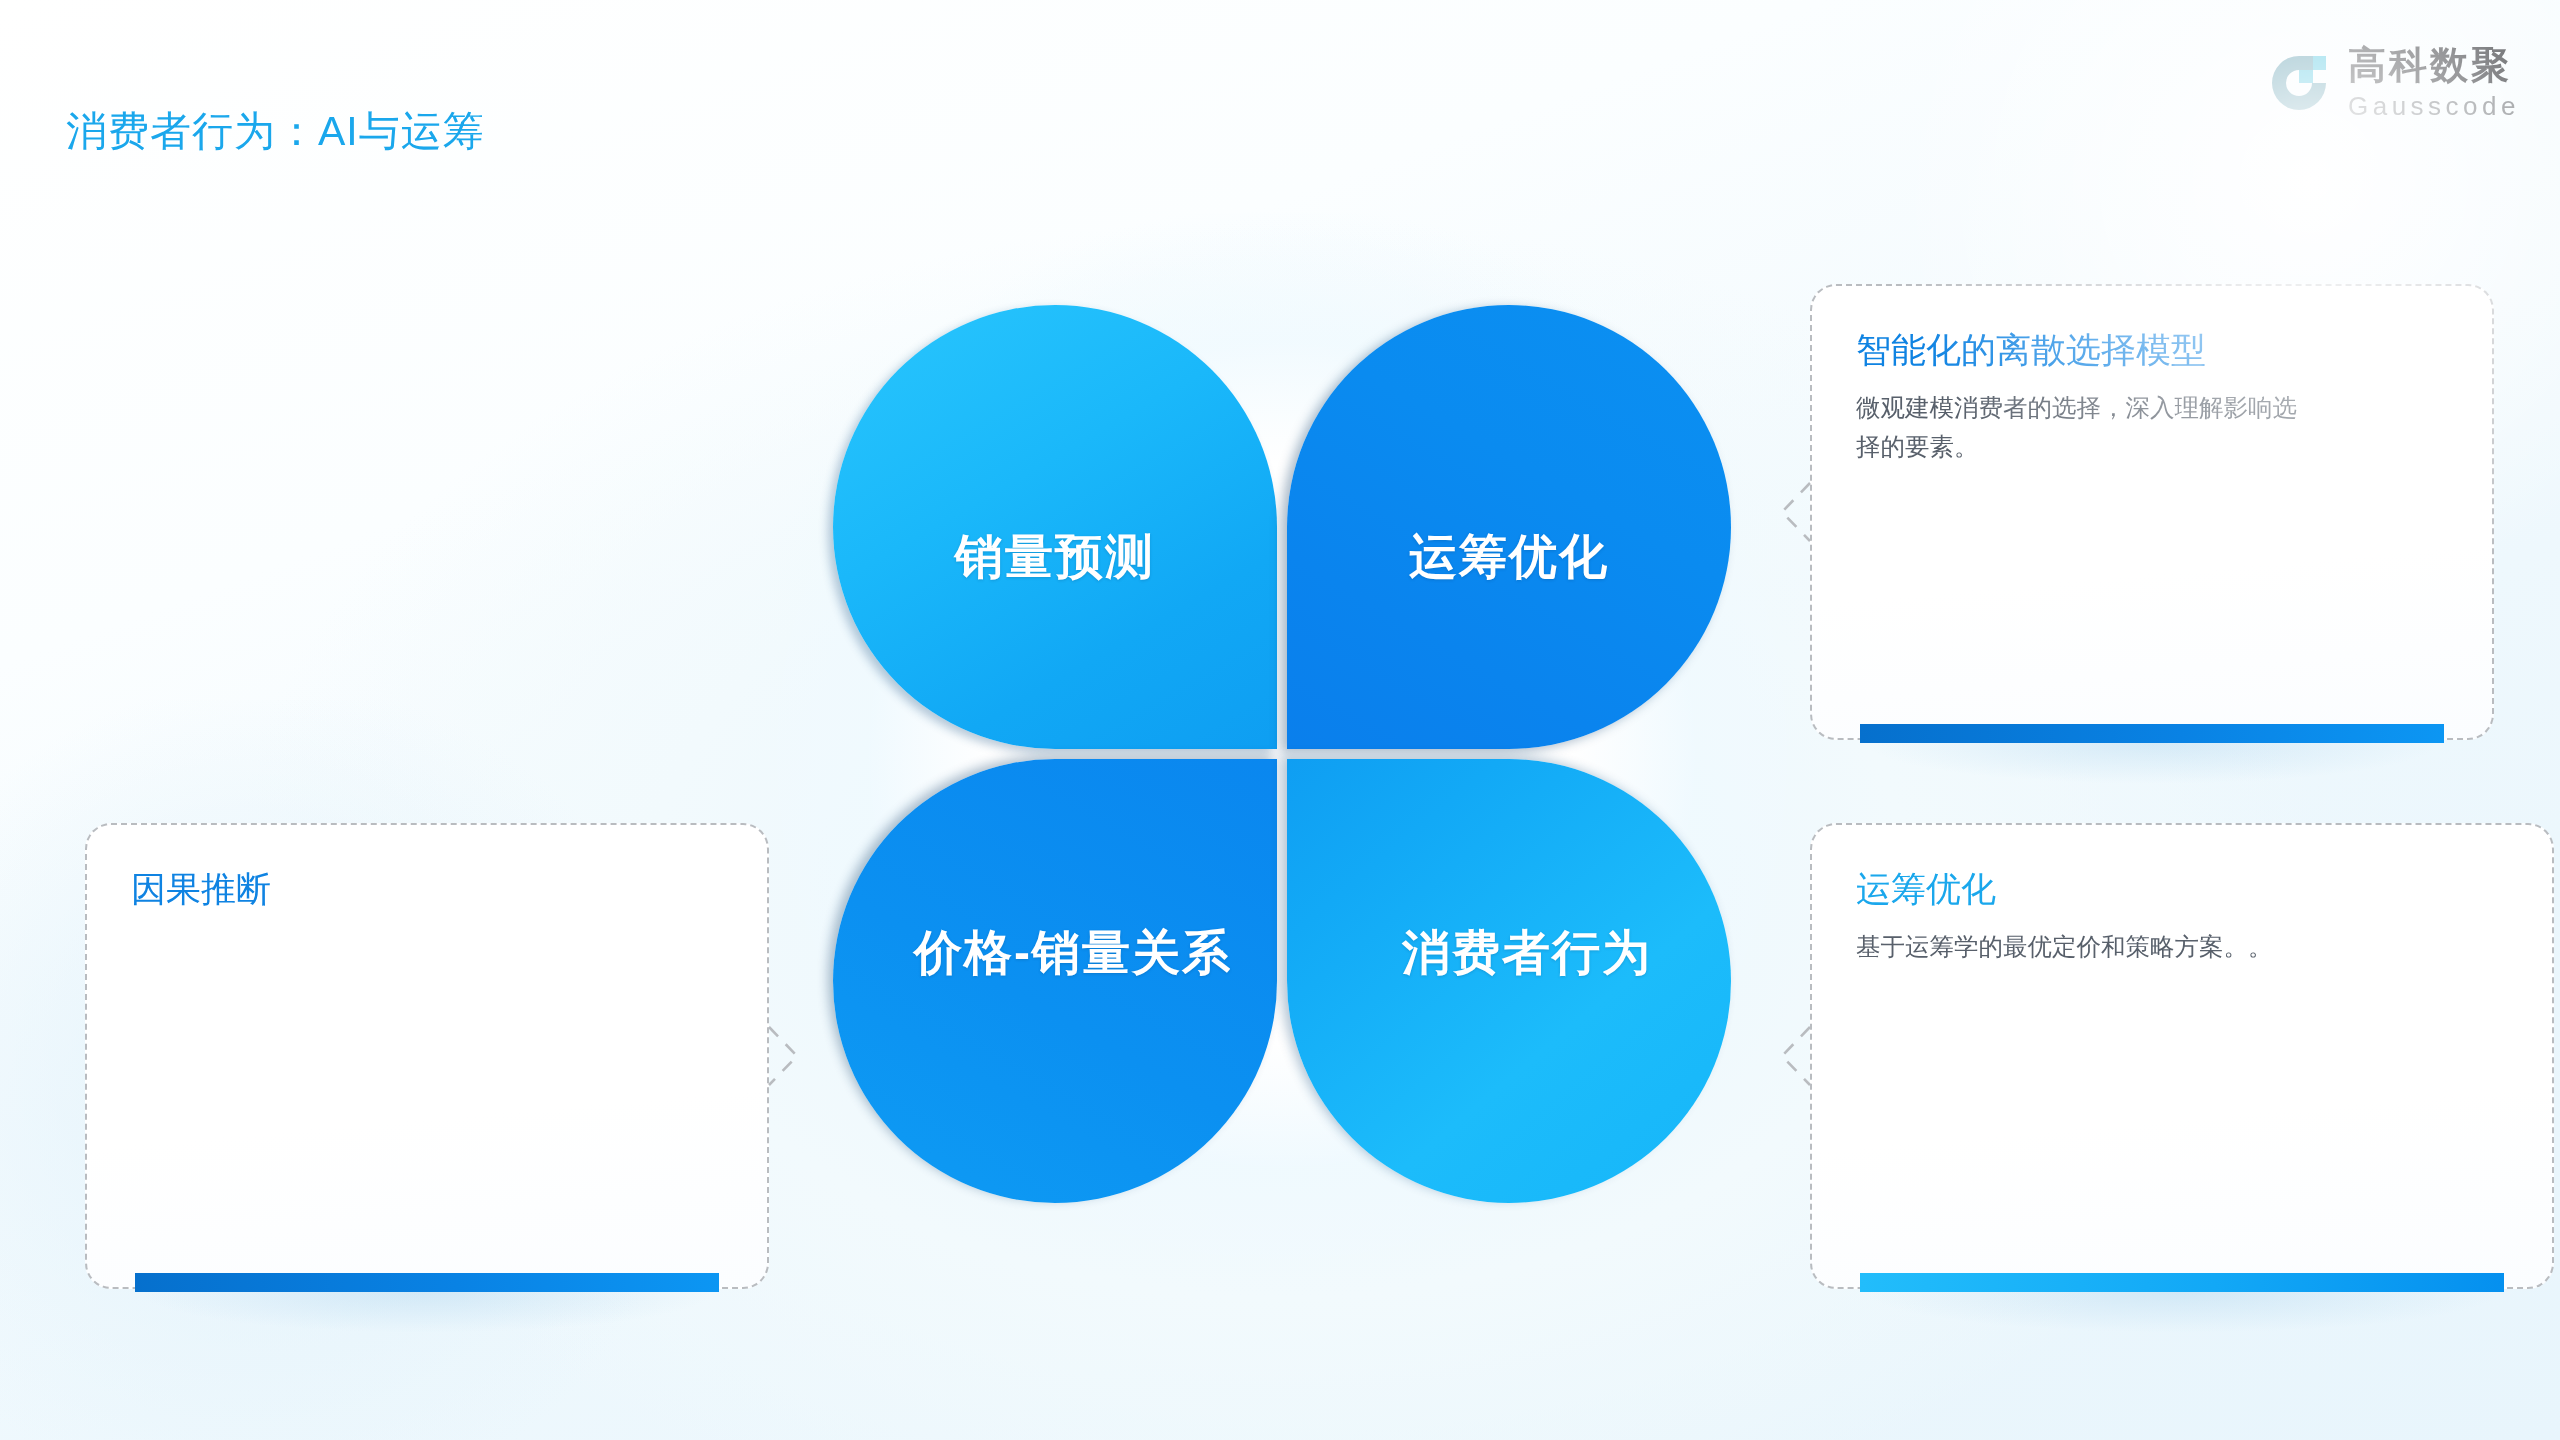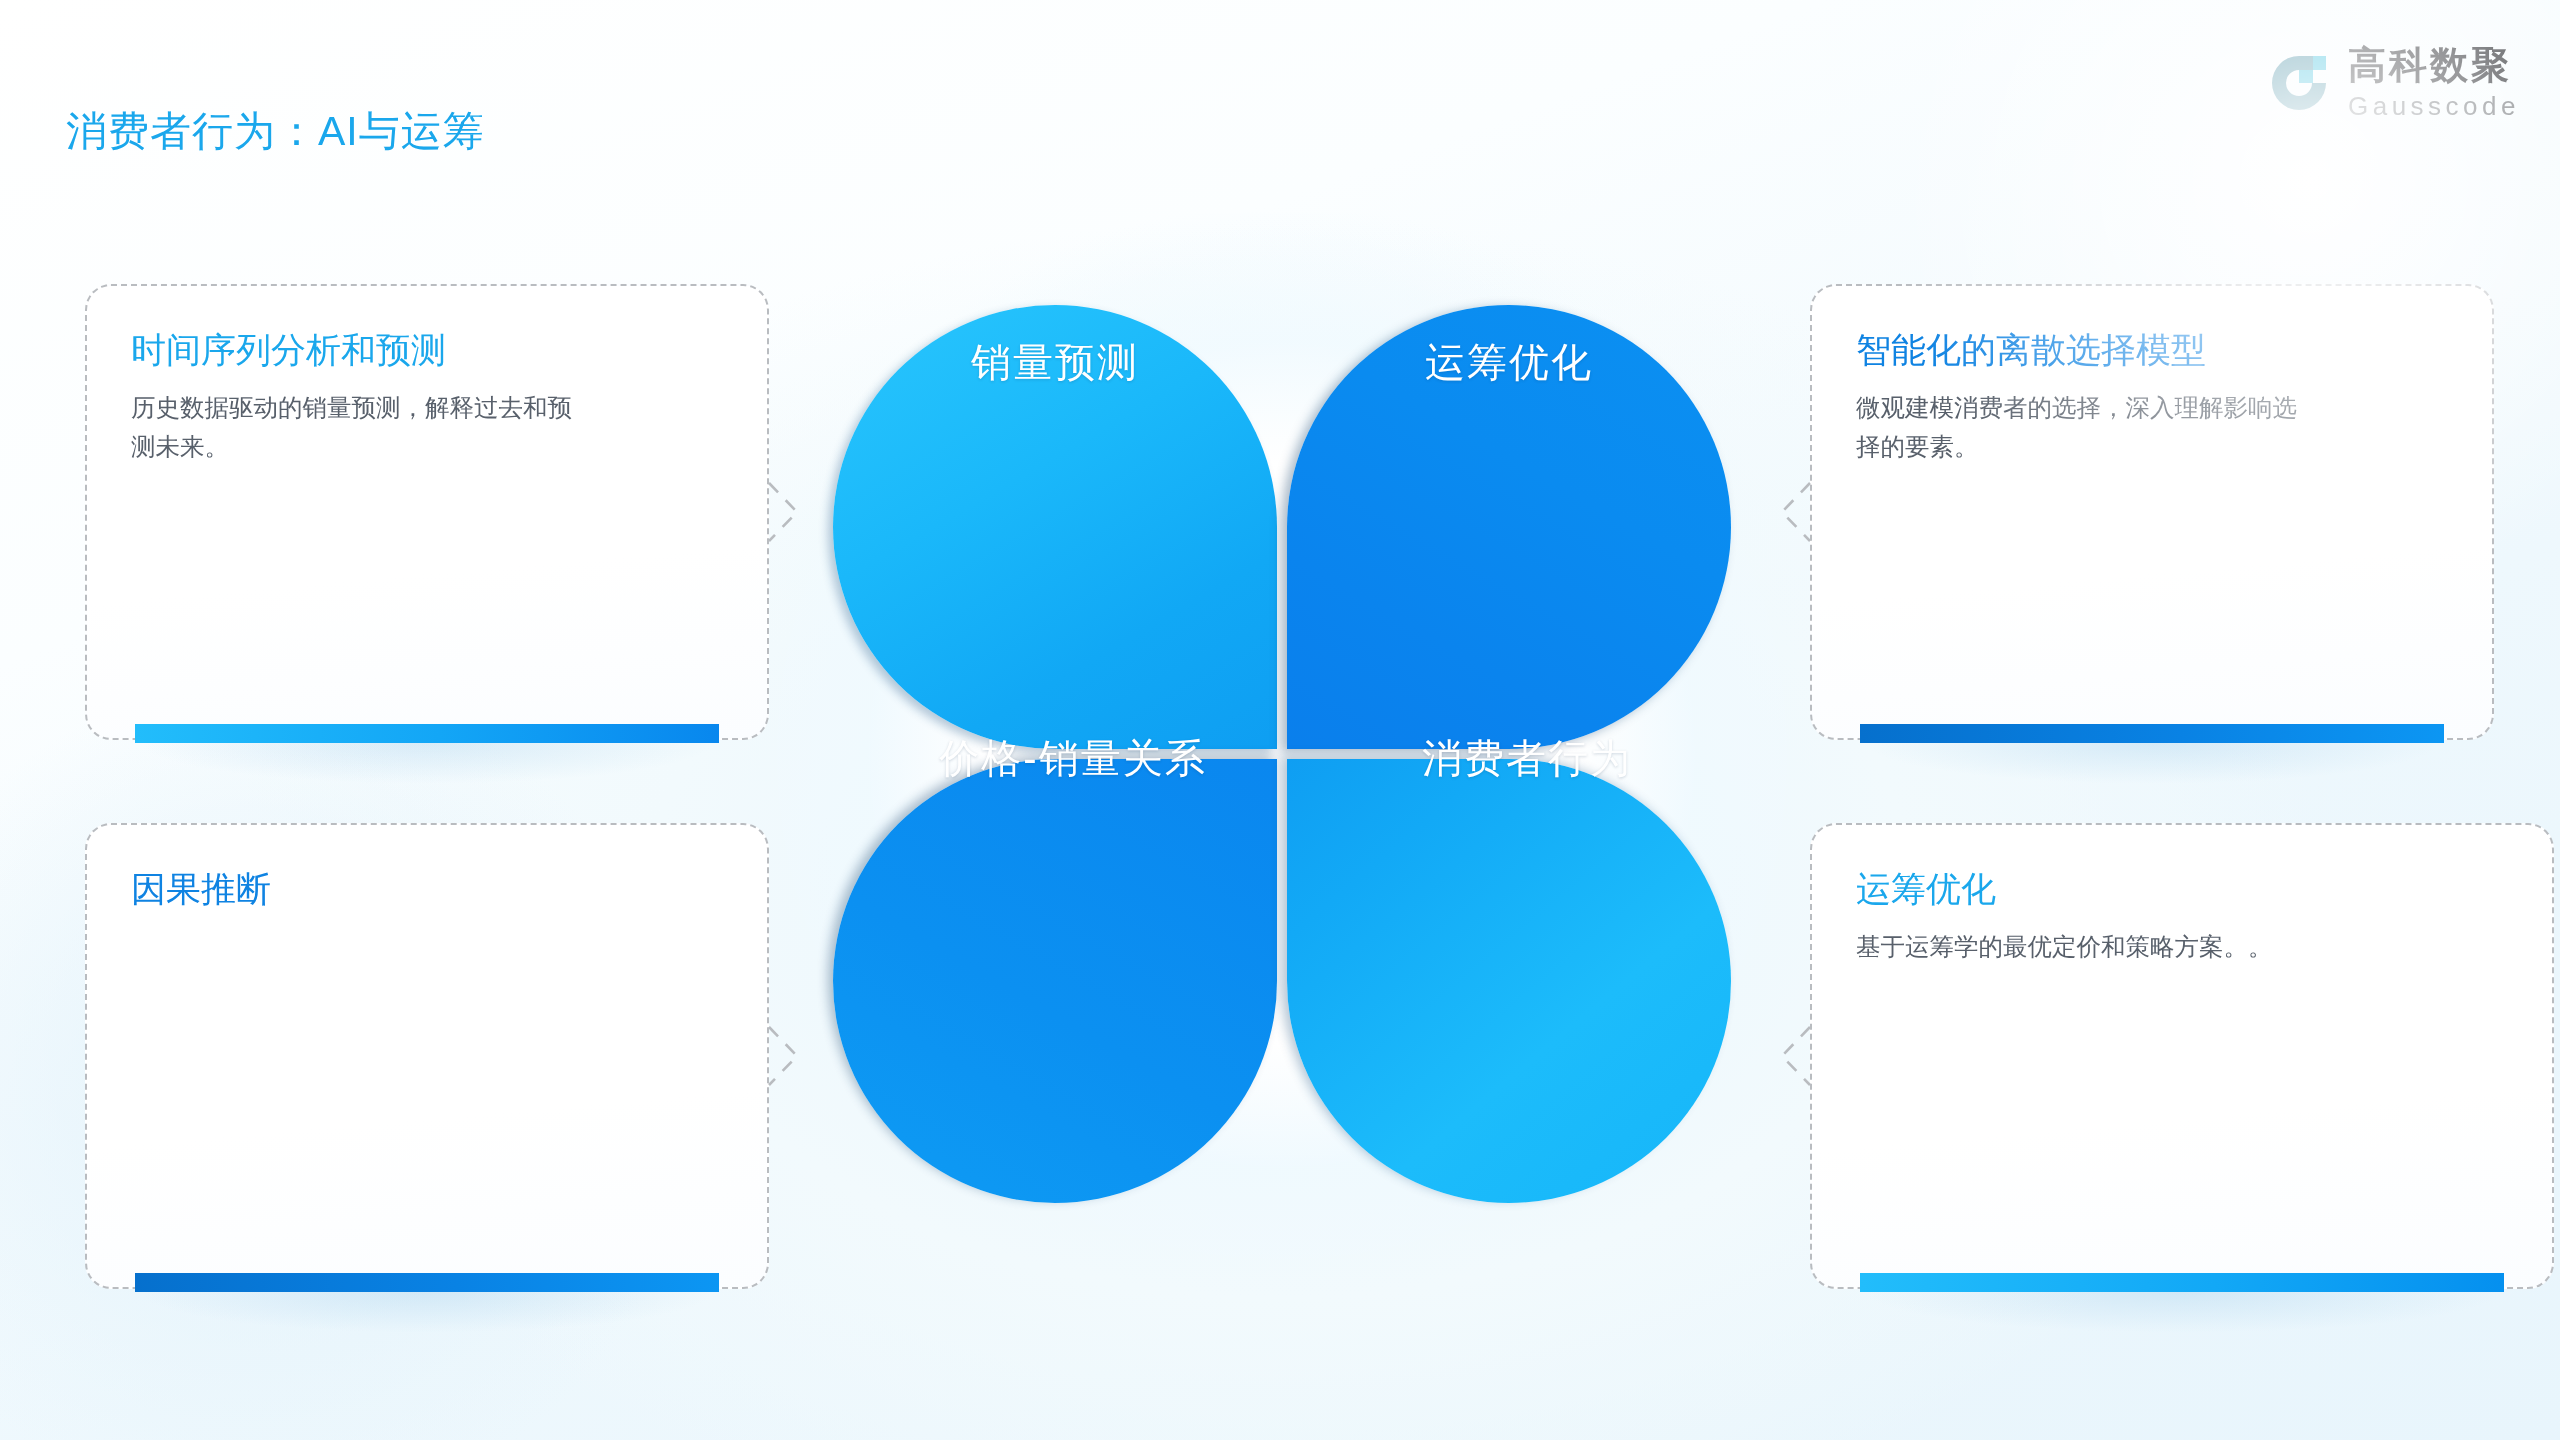--- a/index.html
+++ b/index.html
@@ -161,25 +161,26 @@
     left: -92px; top: -92px;
     width: 1082px; height: 1082px;
     background: radial-gradient(circle at 50% 50%, rgba(255,255,255,0.98) 38%, rgba(240,250,255,0.75) 54%, rgba(235,247,255,0) 72%);
     pointer-events: none;
   }
   .petal {
     position: absolute;
     width: 444px;
     height: 444px;
     display: flex;
+    align-items: center;
     justify-content: center;
     color: #ffffff;
-    font-size: 40px;
+    font-size: 48px;
     letter-spacing: 2px;
-    font-weight: 400;
+    font-weight: 700;
     text-shadow: 0 1px 3px rgba(0,40,80,0.18);
     box-sizing: border-box;
   }
   .petal span { position: relative; top: 26px; white-space: nowrap; }
 
   .petal.tl {
     left: 0; top: 0;
     border-radius: 222px 222px 0 222px;
     background: linear-gradient(150deg, #29c6fd 0%, #1ab8fa 40%, #11a8f5 72%, #0e9ef2 100%);
     box-shadow: -5px 4px 10px rgba(22,80,130,0.30);
@@ -237,33 +238,20 @@
       <span>运筹优化</span>
     </div>
     <div class="petal bl">
       <span>价格-销量关系</span>
     </div>
     <div class="petal br">
       <span>消费者行为</span>
     </div>
   </div>
 
-  <div class="card" style="left:85px;  top:284px;  width:684px; height:456px;">
-    <div class="card-inner">
-      <div class="card-title" style="color:#1aa7ec;">时间序列分析和预测</div>
-      <div class="card-body">历史数据驱动的销量预测，解释过去和预
-测未来。</div>
-    </div>
-    <div class="accent-bar" style="background:linear-gradient(90deg,#22bdfb 0%,#13a6f6 52%,#0887ee 100%);"></div>
-    <div class="chev right">
-      <svg width="46" height="78" viewBox="0 0 46 78">
-        <path d="M2 10 L30 39 L2 68" fill="none" stroke="#b9bcc0" stroke-width="2.6" stroke-dasharray="13 11" stroke-linecap="butt"></path>
-      </svg>
-    </div>
-  </div>
 
   <div class="card" style="left:1810px; top:284px;  width:684px; height:456px;">
     <div class="card-inner">
       <div class="card-title" style="color:#0f83e2;">智能化的离散选择模型</div>
       <div class="card-body">微观建模消费者的选择，深入理解影响选
 择的要素。</div>
     </div>
     <div class="accent-bar" style="background:linear-gradient(90deg,#0670cd 0%,#0982e4 55%,#0c96f3 100%);"></div>
     <div class="chev left">
       <svg width="46" height="78" viewBox="0 0 46 78">

